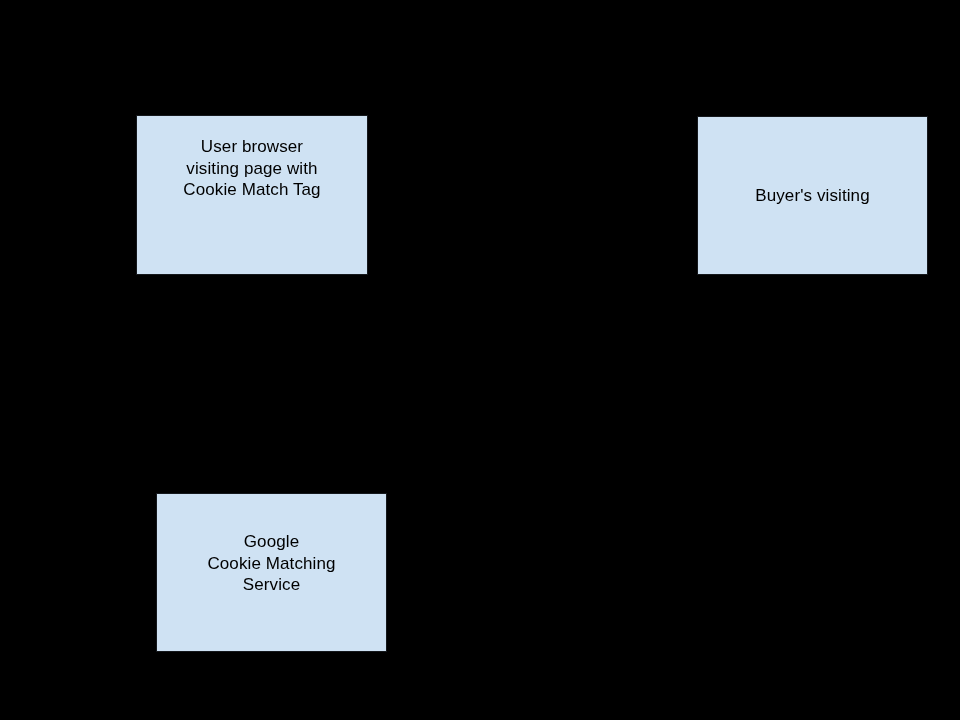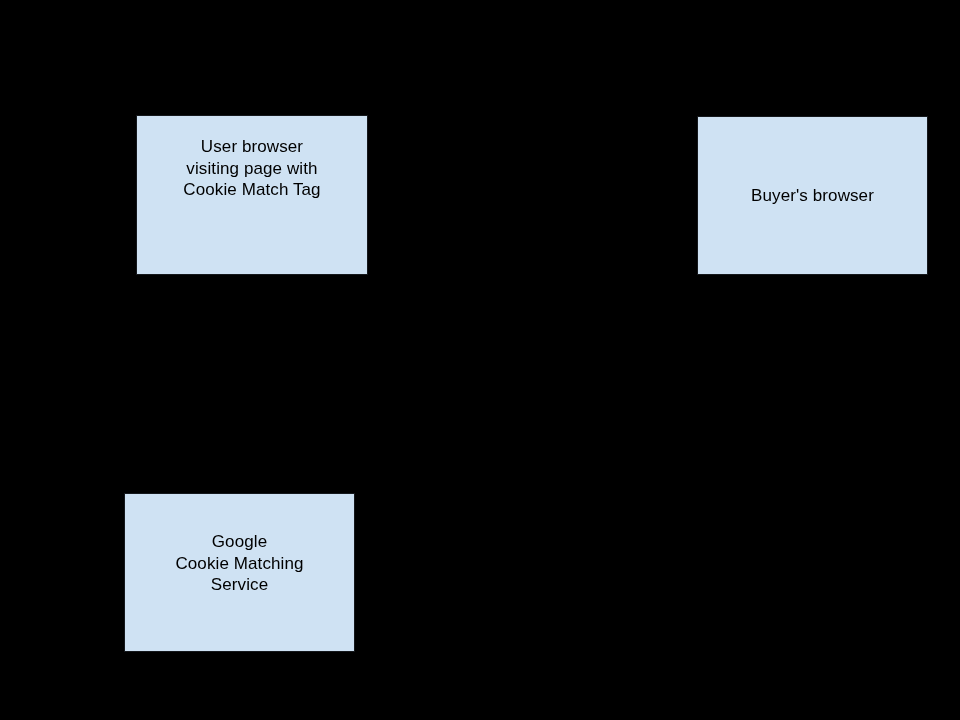--- a/index.html
+++ b/index.html
@@ -70,22 +70,22 @@
     <line x1="371" y1="572" x2="812" y2="277" stroke="#000000" stroke-width="1.5" marker-end="url(#arrowhead)"></line>
   </svg>
 
   <div class="node align-upper" id="node-0" style="left: 136px; top: 115px; width: 232px; height: 160px; background: rgb(207, 226, 243); border-color: rgb(21, 24, 28);">
     <span class="node-label" style="color: rgb(0, 0, 0);">User browser
 visiting page with
 Cookie Match Tag</span>
   </div>
 
   <div class="node align-middle" id="node-1" style="left: 697px; top: 116px; width: 231px; height: 159px; background: rgb(207, 226, 243); border-color: rgb(21, 24, 28);">
-    <span class="node-label" style="color: rgb(0, 0, 0);">Buyer's browser</span>
+    <span class="node-label" style="color: rgb(0, 0, 0);">Buyer's visiting</span>
   </div>
 
-  <div class="node align-lower" id="node-2" style="left: 124px; top: 493px; width: 231px; height: 159px; background: rgb(207, 226, 243); border-color: rgb(21, 24, 28);">
+  <div class="node align-lower" id="node-2" style="left: 156px; top: 493px; width: 231px; height: 159px; background: rgb(207, 226, 243); border-color: rgb(21, 24, 28);">
     <span class="node-label" style="color: rgb(0, 0, 0);">Google
 Cookie Matching
 Service</span>
   </div>
 
 </div>
 
 </body></html>

